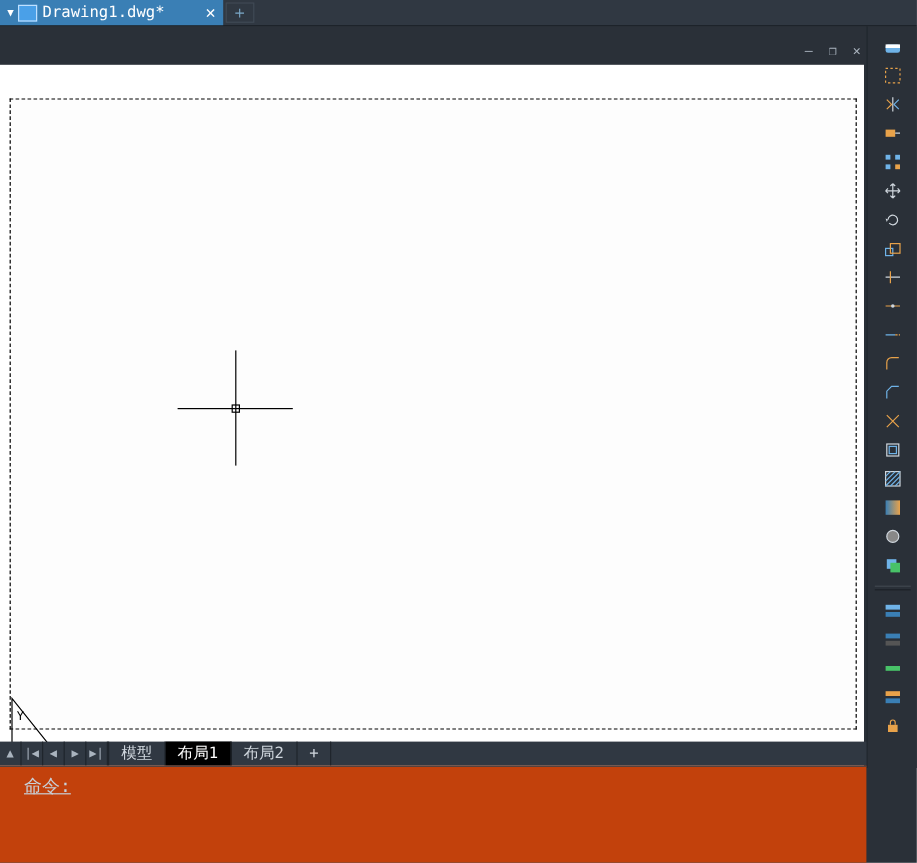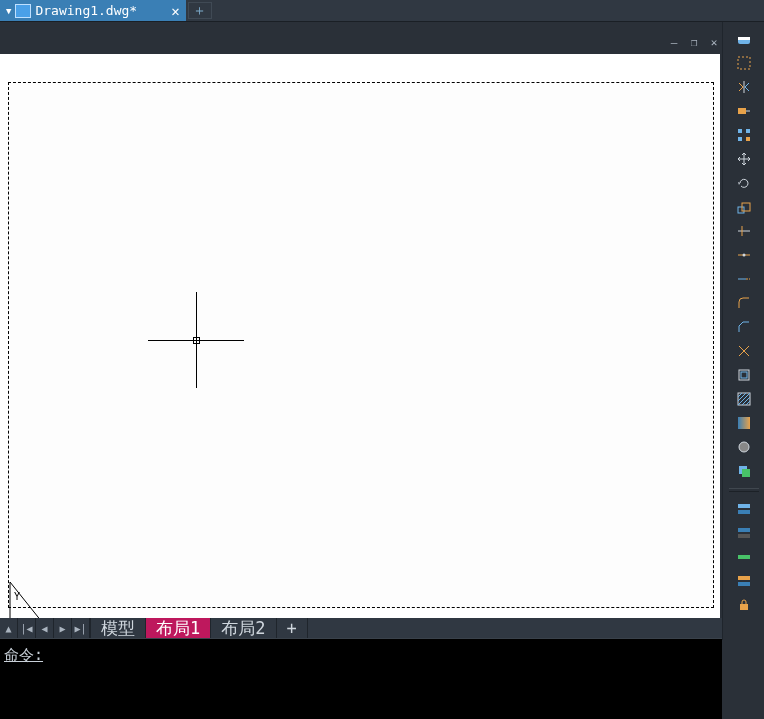--- a/index.html
+++ b/index.html
@@ -32,27 +32,27 @@
 
   
   .sidecol { width:42px; background:#2a3038; display:flex; flex-direction:column; align-items:center; padding-top:6px; gap:2px; border-left:1px solid #1f252c; }
   .tool { width:22px; height:22px; display:flex; align-items:center; justify-content:center; color:#cfd6dd; }
   .tool svg { display:block; }
   .sep { width:30px; height:4px; border-bottom:1px solid #1c2127; border-top:1px solid #40474f; margin:4px 0; }
 
   
   .navbar { position:absolute; left:0; top:618px; right:42px; height:20px; background:#303842; display:flex; align-items:stretch; }
   .nav-tri, .nav-btn { width:18px; display:flex; align-items:center; justify-content:center; color:#aab4bf; font-size:10px; border-right:1px solid #1f252c; }
-  .ltab { padding:0 10px; display:flex; align-items:center; color:#cfd6dd; font-size:17px; border-right:1px solid #1f252c; }
-  .ltab.active { background:#be185d; color:#fff; }
+  .ltab { padding:0 10px; display:flex; align-items:center; color:#cfd6dd; font-size:13px; border-right:1px solid #1f252c; }
+  .ltab.active { background:#000000; color:#fff; }
   .ltab.add { color:#cfd6dd; }
   .navsep { width:1px; background:#1f252c; }
 
   
-  .cmd { position:absolute; left:0; right:42px; top:638px; bottom:0; background:#000000; color:#c8d0d8; font-size:15px; padding:6px 4px; line-height:20px; border-top:1px solid #3a424b;text-decoration:underline; }
+  .cmd { position:absolute; left:0; right:42px; top:638px; bottom:0; background:#c2410c; color:#c8d0d8; font-size:15px; padding:6px 20px; line-height:20px; border-top:1px solid #3a424b;text-decoration:underline; }
   .cmd .line { white-space:pre; }
 </style>
 </head>
 <body>
 
 <div class="tabbar">
   <div class="tab">
     <span class="drop">▼</span>
     <span class="doc-ico"></span>
     <span>Drawing1.dwg*</span>

